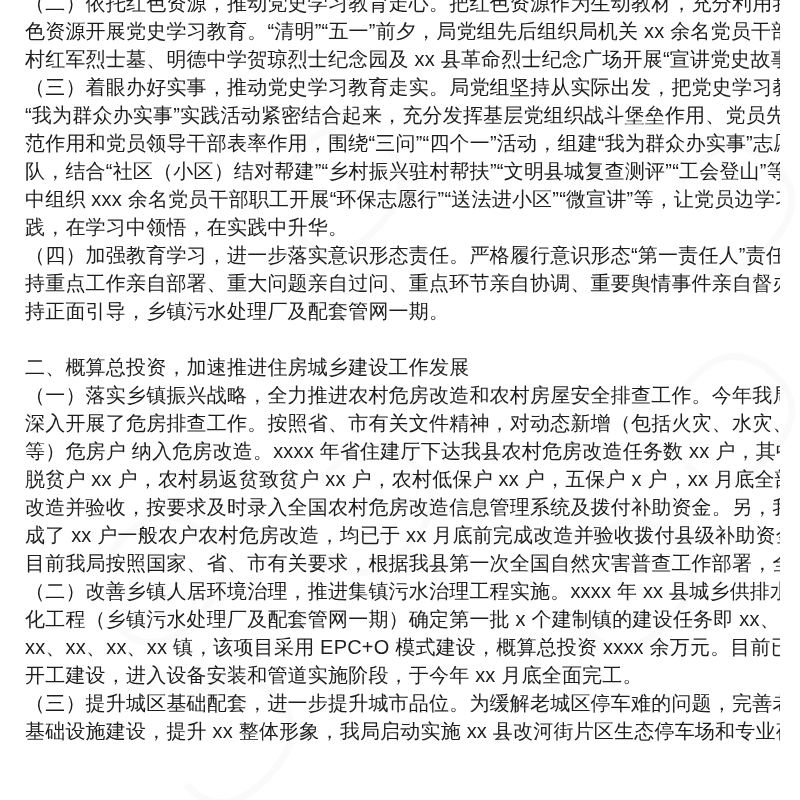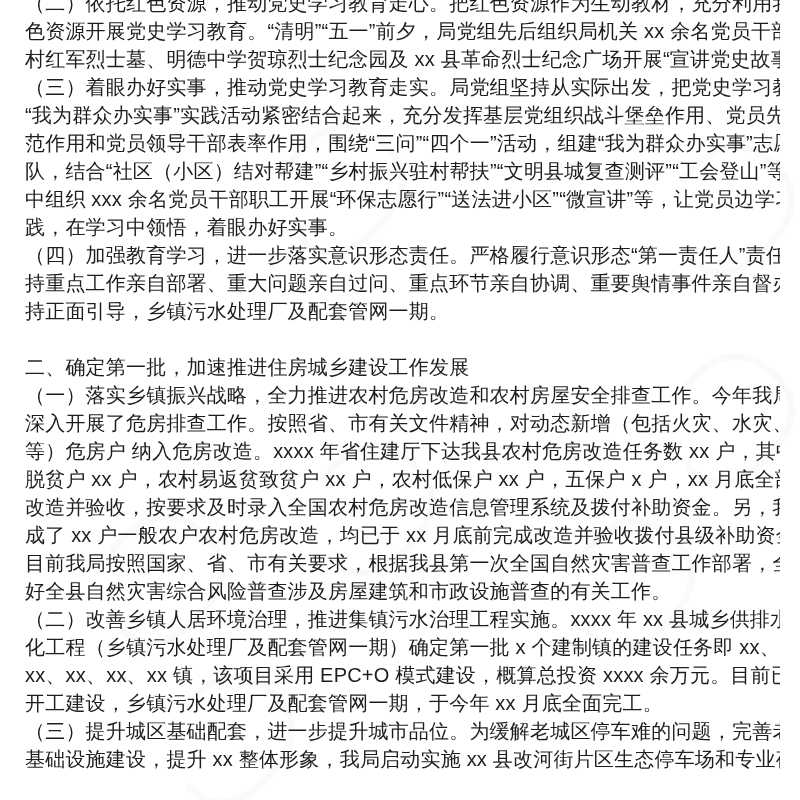--- a/index.html
+++ b/index.html
@@ -61,35 +61,34 @@
 
   <div class="text-flow" id="text-flow">
       <div class="line body">（二）依托红色资源，推动党史学习教育走心。把红色资源作为生动教材，充分利用我县红</div>
       <div class="line body">色资源开展党史学习教育。“清明”“五一”前夕，局党组先后组织局机关 xx 余名党员干部到 xx</div>
       <div class="line body">村红军烈士墓、明德中学贺琼烈士纪念园及 xx 县革命烈士纪念广场开展“宣讲党史故事，缅</div>
       <div class="line body">（三）着眼办好实事，推动党史学习教育走实。局党组坚持从实际出发，把党史学习教育与</div>
       <div class="line body">“我为群众办实事”实践活动紧密结合起来，充分发挥基层党组织战斗堡垒作用、党员先锋模</div>
       <div class="line body">范作用和党员领导干部表率作用，围绕“三问”“四个一”活动，组建“我为群众办实事”志愿服务</div>
       <div class="line body">队，结合“社区（小区）结对帮建”“乡村振兴驻村帮扶”“文明县城复查测评”“工会登山”等，集</div>
       <div class="line body">中组织 xxx 余名党员干部职工开展“环保志愿行”“送法进小区”“微宣讲”等，让党员边学习边实</div>
-      <div class="line body">践，在学习中领悟，着眼办好实事。</div>
+      <div class="line body">践，在学习中领悟，在实践中升华。</div>
       <div class="line body">（四）加强教育学习，进一步落实意识形态责任。严格履行意识形态“第一责任人”责任，坚</div>
       <div class="line body">持重点工作亲自部署、重大问题亲自过问、重点环节亲自协调、重要舆情事件亲自督办；坚</div>
       <div class="line body">持正面引导，乡镇污水处理厂及配套管网一期。</div>
       <div class="line blank"></div>
-      <div class="line heading">二、确定第一批，加速推进住房城乡建设工作发展</div>
+      <div class="line heading">二、概算总投资，加速推进住房城乡建设工作发展</div>
       <div class="line body">（一）落实乡镇振兴战略，全力推进农村危房改造和农村房屋安全排查工作。今年我局再次</div>
       <div class="line body">深入开展了危房排查工作。按照省、市有关文件精神，对动态新增（包括火灾、水灾、地灾</div>
       <div class="line body">等）危房户 纳入危房改造。xxxx 年省住建厅下达我县农村危房改造任务数 xx 户，其中其他</div>
       <div class="line body">脱贫户 xx 户，农村易返贫致贫户 xx 户，农村低保户 xx 户，五保户 x 户，xx 月底全部完成</div>
       <div class="line body">改造并验收，按要求及时录入全国农村危房改造信息管理系统及拨付补助资金。另，我县完</div>
       <div class="line body">成了 xx 户一般农户农村危房改造，均已于 xx 月底前完成改造并验收拨付县级补助资金。</div>
       <div class="line body">目前我局按照国家、省、市有关要求，根据我县第一次全国自然灾害普查工作部署，全面做</div>
-      <div class="line body">好全县自然灾害综合风险普查涉及房屋建筑和市政设施普查的有关工作。</div>
       <div class="line body">（二）改善乡镇人居环境治理，推进集镇污水治理工程实施。xxxx 年 xx 县城乡供排水一体</div>
       <div class="line body">化工程（乡镇污水处理厂及配套管网一期）确定第一批 x 个建制镇的建设任务即 xx、xx、xx、</div>
       <div class="line body">xx、xx、xx、xx 镇，该项目采用 EPC+O 模式建设，概算总投资 xxxx 余万元。目前已经全面</div>
-      <div class="line body">开工建设，乡镇污水处理厂及配套管网一期，于今年 xx 月底全面完工。</div>
+      <div class="line body">开工建设，进入设备安装和管道实施阶段，于今年 xx 月底全面完工。</div>
       <div class="line body">（三）提升城区基础配套，进一步提升城市品位。为缓解老城区停车难的问题，完善老城区</div>
       <div class="line body">基础设施建设，提升 xx 整体形象，我局启动实施 xx 县改河街片区生态停车场和专业夜市项</div>
     </div>
 
 </div>
 
 </body></html>

